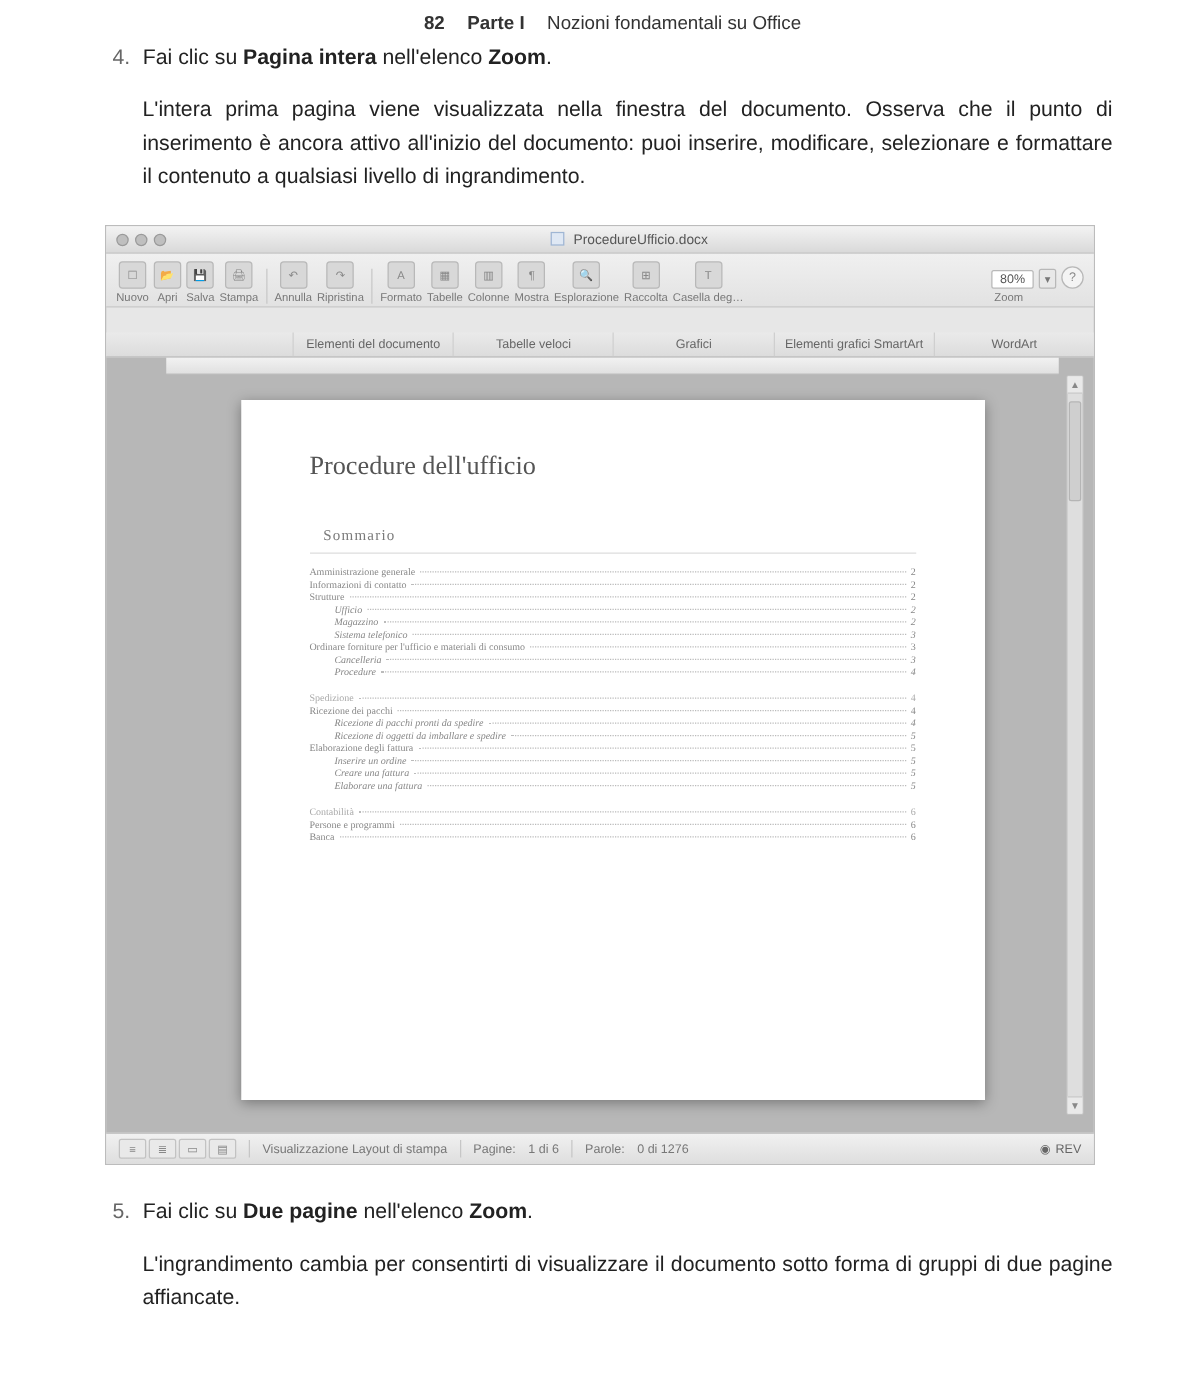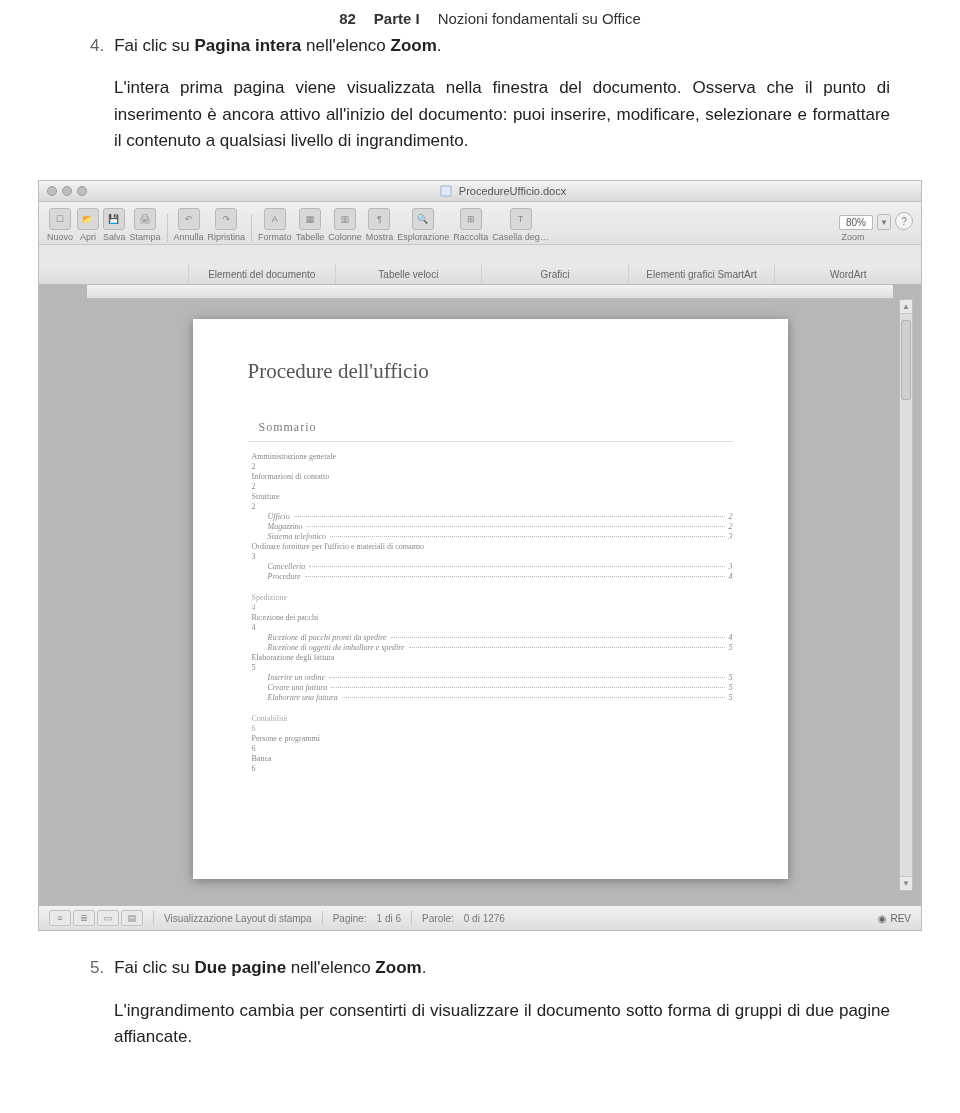--- a/index.html
+++ b/index.html
@@ -33,21 +33,21 @@
     font-size: 17px;
     line-height: 1.55;
   }
   .numlist .item { display: flex; gap: 10px; margin-bottom: 4px; }
   .numlist .num { color: #666; }
   .bold { font-weight: 700; }
 
   
   .figure {
     margin: 10px auto 24px auto;
-    width: 884px;
+    width: 792px;
     border: 1px solid #bcbcbc;
     background: #e7e7e7;
     font-family: "Lucida Grande", "Segoe UI", sans-serif;
     font-size: 10px;
     color: #444;
   }
   .titlebar {
     display: flex;
     align-items: center;
     gap: 6px;
@@ -117,21 +117,21 @@
     min-height: 560px;
   }
   .docpage h1 { font-size:21px; font-weight:400; color:#555; margin:0 0 36px 0; font-family: Georgia, serif;}
   .docpage .sommario { font-size:12px; color:#7a7a7a; letter-spacing:1px; margin-bottom:6px; font-family: Georgia, serif; margin-left: 11px;}
   .docpage hr { border:none; border-top:1px solid #ddd; margin:4px 0 10px 0; }
   .toc { font-size:8px; color:#888; font-family: Georgia, serif; }
   .toc .row { display:flex; align-items:baseline; white-space:nowrap; margin:1px 0; }
   .toc .row .t { }
   .toc .row .d { flex:1; border-bottom:1px dotted #bbb; margin:0 4px; position:relative; top:-2px; }
   .toc .row .p { }
-  .toc .l1 { padding-left:0;flex-direction:column; }
+  .toc .l1 { padding-left:0; }
   .toc .l2 { padding-left:20px; font-style:italic; }
   .toc .spaced { margin-top:12px; color:#aaa; }
 
   .vsb { position:absolute; right:8px; top:14px; bottom:14px; width:14px; background:#dedede; border:1px solid #c0c0c0; border-radius:2px; display:flex; flex-direction:column; }
   .vsb .arr { height:14px; display:flex;align-items:center;justify-content:center;color:#888;font-size:8px; background:#e9e9e9; border-bottom:1px solid #c8c8c8;}
   .vsb .arr:last-child{border-top:1px solid #c8c8c8;border-bottom:none;}
   .vsb .track{flex:1; position:relative;}
   .vsb .thumb{position:absolute; left:1px; right:1px; top:6px; height:80px; background:#cfcfcf; border:1px solid #b5b5b5; border-radius:2px;}
 
   .statusbar {

